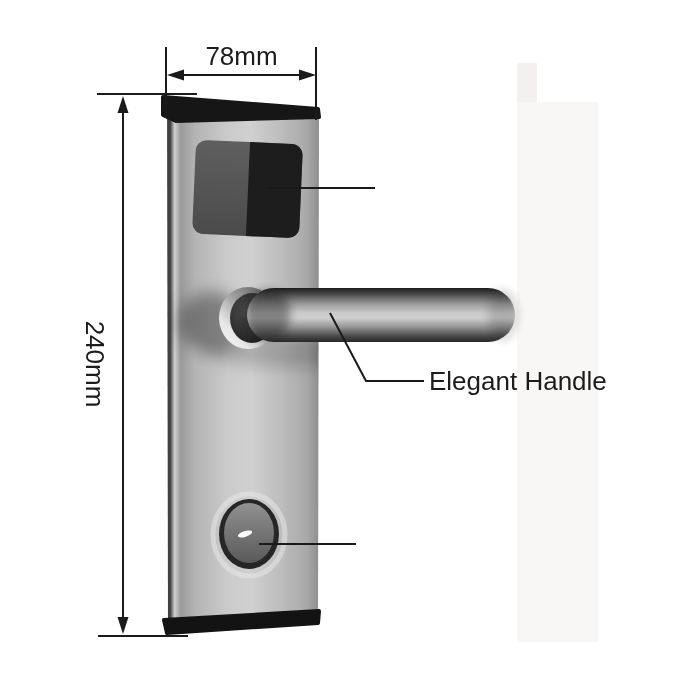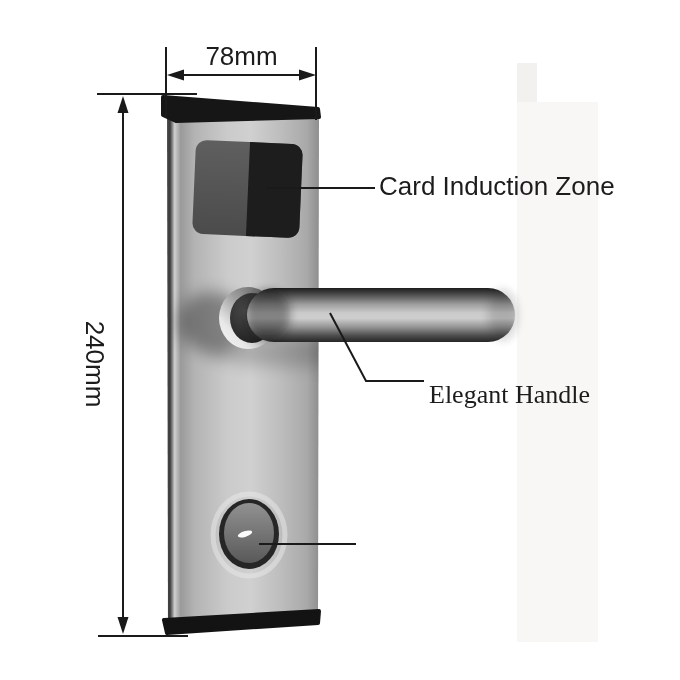--- a/index.html
+++ b/index.html
@@ -26,21 +26,21 @@
     left: 167px; top: 41px; width: 149px;
     text-align: center;
   }
   .dim-height {
     left: 51px; top: 350px; width: 90px; height: 28px;
     text-align: center;
     transform: rotate(90deg);
     transform-origin: center;
   }
   .callout-card   { left: 379px; top: 171px; }
-  .callout-handle { left: 429px; top: 380px; font-family: Liberation Serif, serif; }
+  .callout-handle { left: 429px; top: 366px; }
   .callout-key    { left: 361px; top: 531px; }
 </style>
 </head>
 <body>
 
 <div class="canvas">
 
   <div class="band band1"></div>
   <div class="band band2"></div>
 
@@ -141,16 +141,15 @@
 
     <g stroke="#1a1a1a" stroke-width="2" fill="none">
       <line x1="267" y1="188" x2="375" y2="188"></line>
       <polyline points="330,313 366,381 424,381"></polyline>
       <line x1="259" y1="544" x2="356" y2="544"></line>
     </g>
   </svg>
 
   <div class="label dim-width">78mm</div>
   <div class="label dim-height">240mm</div>
-  <div class="label callout-card">Card Induction Zone</div>
   <div class="label callout-handle">Elegant Handle</div>
 
 </div>
 
 </body></html>

